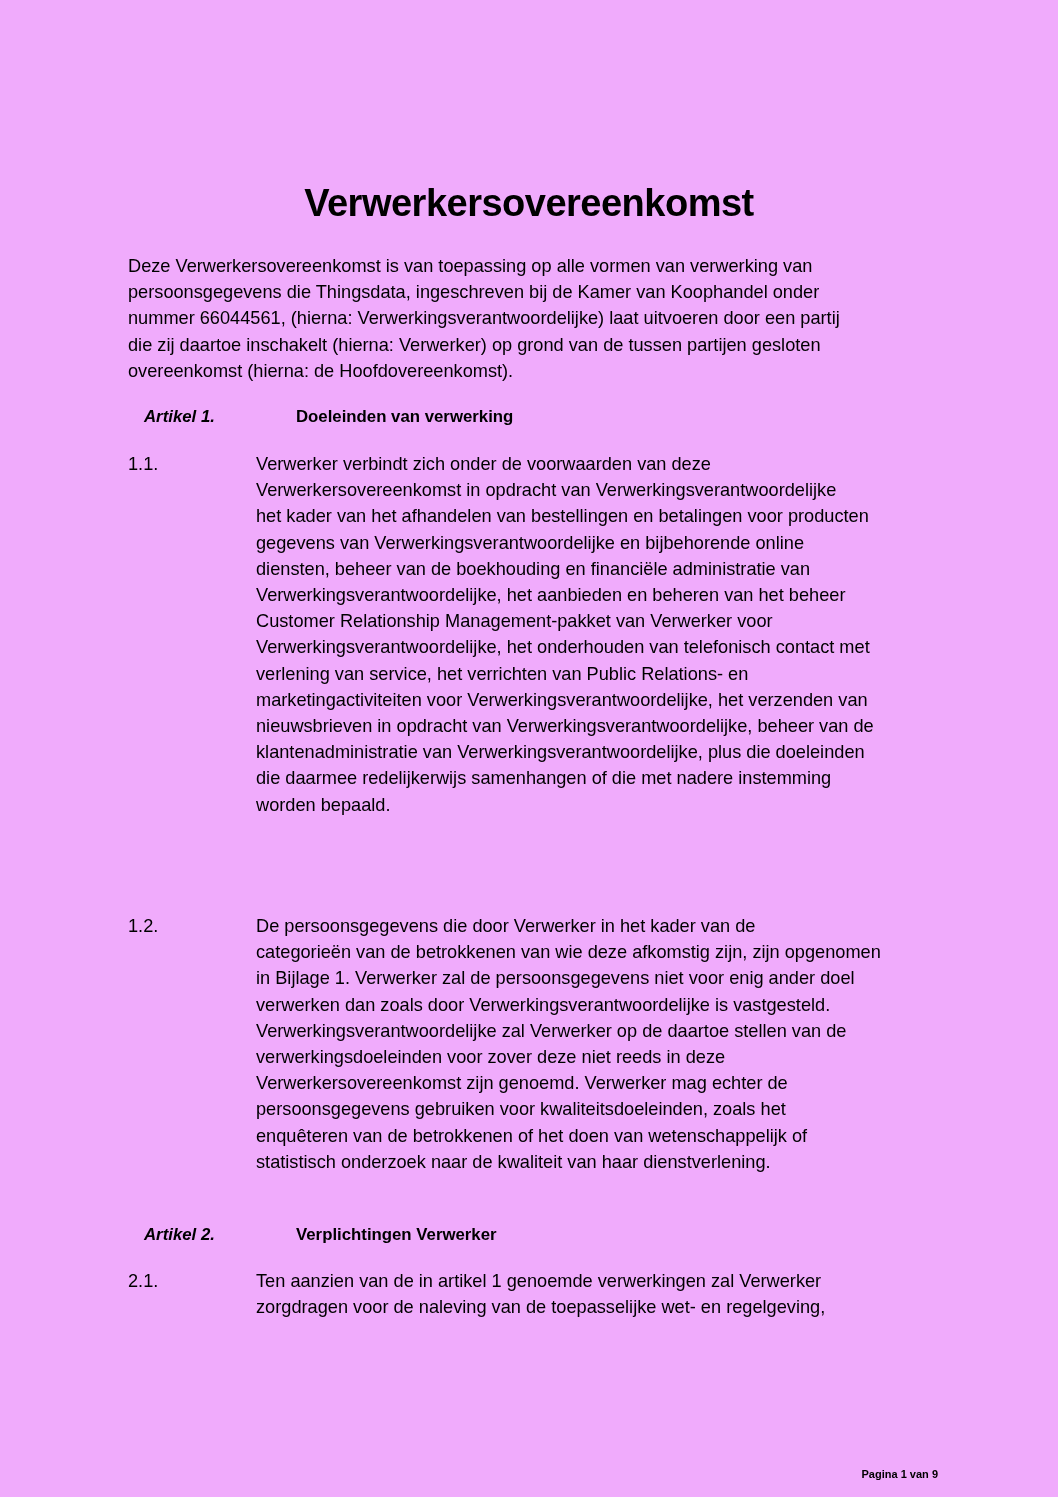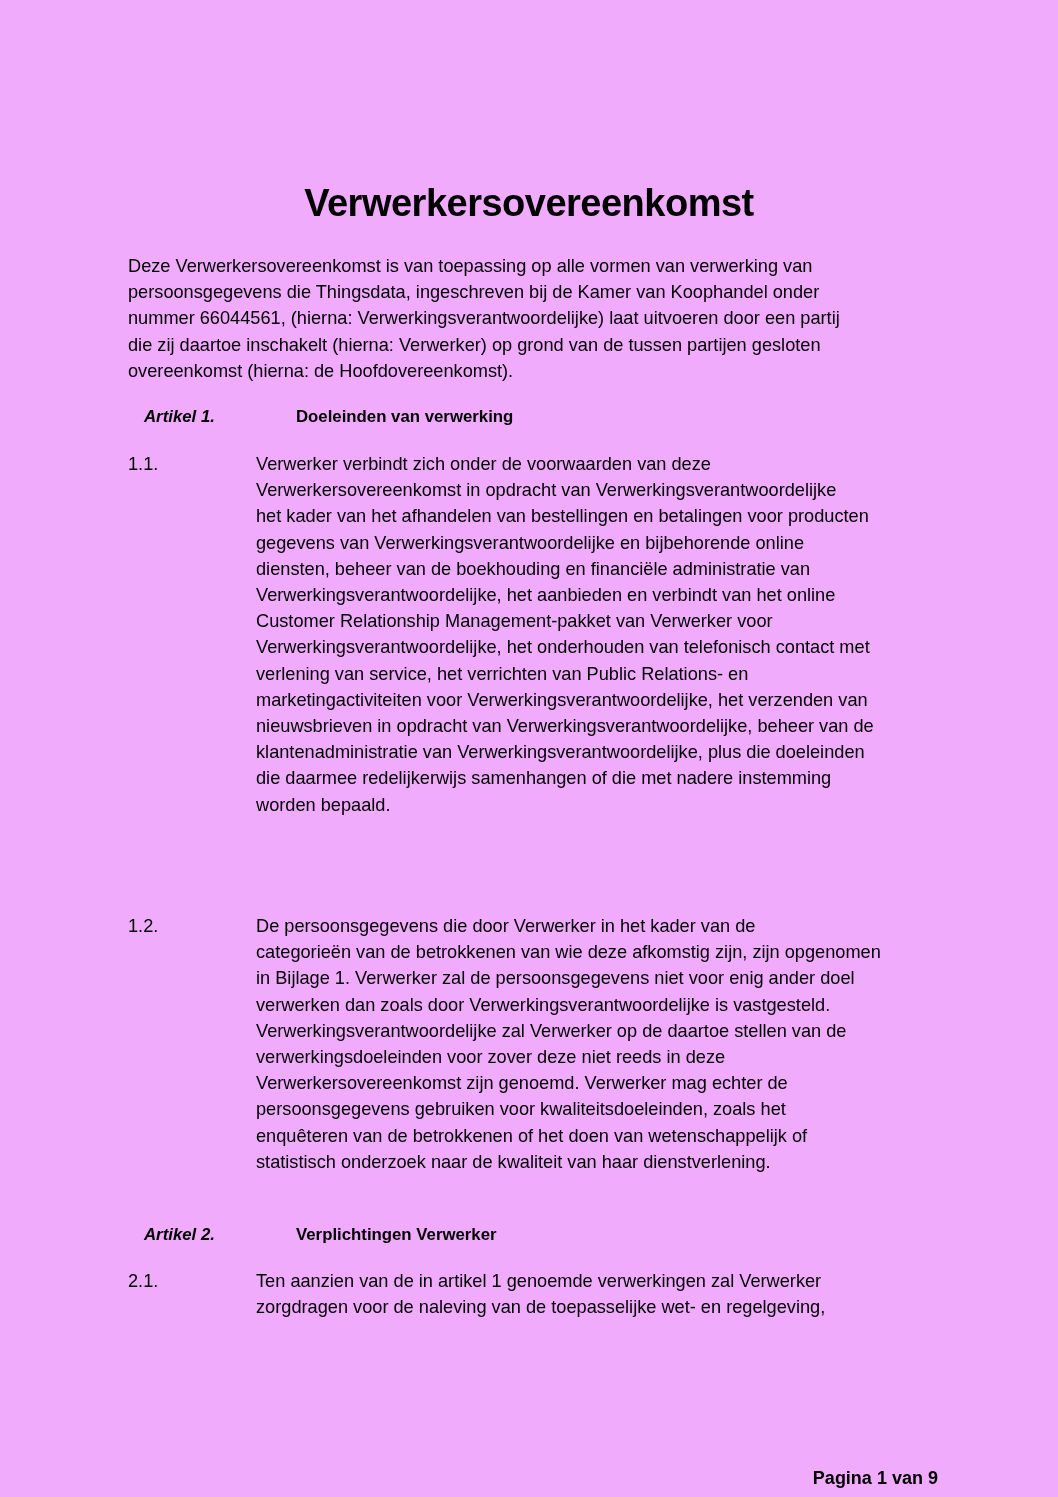--- a/index.html
+++ b/index.html
@@ -10,21 +10,21 @@
            font-size: 38px; font-weight: bold; letter-spacing: -0.5px; }
   .intro { position: absolute; left: 128px; top: 253px; width: 810px;
            font-size: 18.2px; line-height: 26.2px; }
   .intro .line, .para .line { display: block; white-space: nowrap; }
   .article { position: absolute; left: 128px; font-size: 16.8px; font-weight: bold; }
   .article .num { position: absolute; left: 16px; white-space: nowrap; font-style: italic; }
   .article .head { position: absolute; left: 128px; white-space: nowrap; margin-left: 40px; }
   .para { position: absolute; left: 128px; font-size: 18.2px; line-height: 26.2px; }
   .para .num { position: absolute; left: 0; top: 0; white-space: nowrap; }
   .para .text { position: absolute; left: 128px; top: 0; width: 690px; }
-  .footer { position: absolute; right: 120px; top: 1468px; font-size: 18px; font-weight: bold; white-space: nowrap; }
+  .footer { position: absolute; right: 120px; top: 1468px; font-size: 11px; font-weight: bold; white-space: nowrap; }
   .footer .pg { font-weight: bold; }
 </style>
 </head>
 <body>
 
 <div class="page">
 
   <div class="title">Verwerkersovereenkomst</div>
 
   <div class="intro">
@@ -41,21 +41,21 @@
   </div>
 
   <div class="para" style="top:451px;">
     <span class="num">1.1.</span>
     <div class="text">
       <span class="line">Verwerker verbindt zich onder de voorwaarden van deze</span>
       <span class="line">Verwerkersovereenkomst in opdracht van Verwerkingsverantwoordelijke</span>
       <span class="line">het kader van het afhandelen van bestellingen en betalingen voor producten</span>
       <span class="line">gegevens van Verwerkingsverantwoordelijke en bijbehorende online</span>
       <span class="line">diensten, beheer van de boekhouding en financiële administratie van</span>
-      <span class="line">Verwerkingsverantwoordelijke, het aanbieden en verbindt van het online</span>
+      <span class="line">Verwerkingsverantwoordelijke, het aanbieden en beheren van het beheer</span>
       <span class="line">Customer Relationship Management-pakket van Verwerker voor</span>
       <span class="line">Verwerkingsverantwoordelijke, het onderhouden van telefonisch contact met</span>
       <span class="line">verlening van service, het verrichten van Public Relations- en</span>
       <span class="line">marketingactiviteiten voor Verwerkingsverantwoordelijke, het verzenden van</span>
       <span class="line">nieuwsbrieven in opdracht van Verwerkingsverantwoordelijke, beheer van de</span>
       <span class="line">klantenadministratie van Verwerkingsverantwoordelijke, plus die doeleinden</span>
       <span class="line">die daarmee redelijkerwijs samenhangen of die met nadere instemming</span>
       <span class="line">worden bepaald.</span>
     </div>
   </div>

